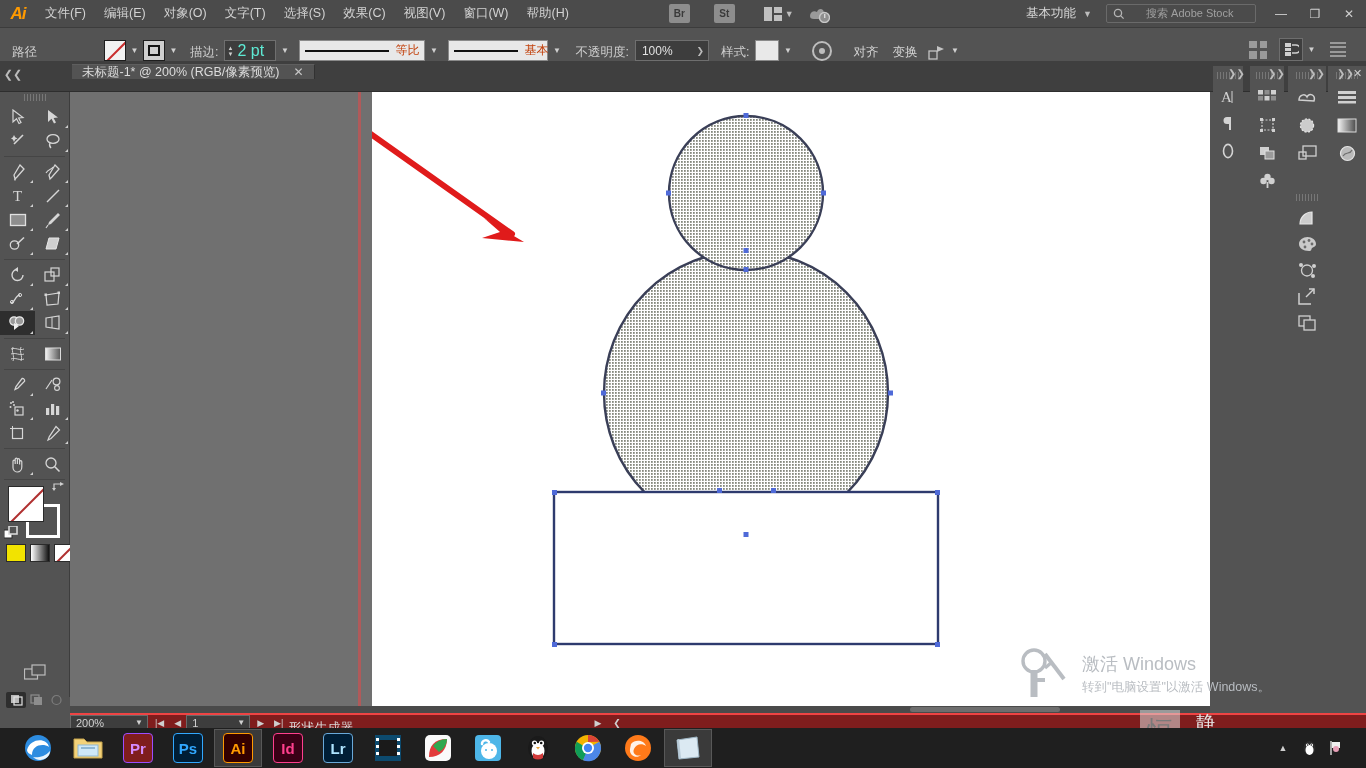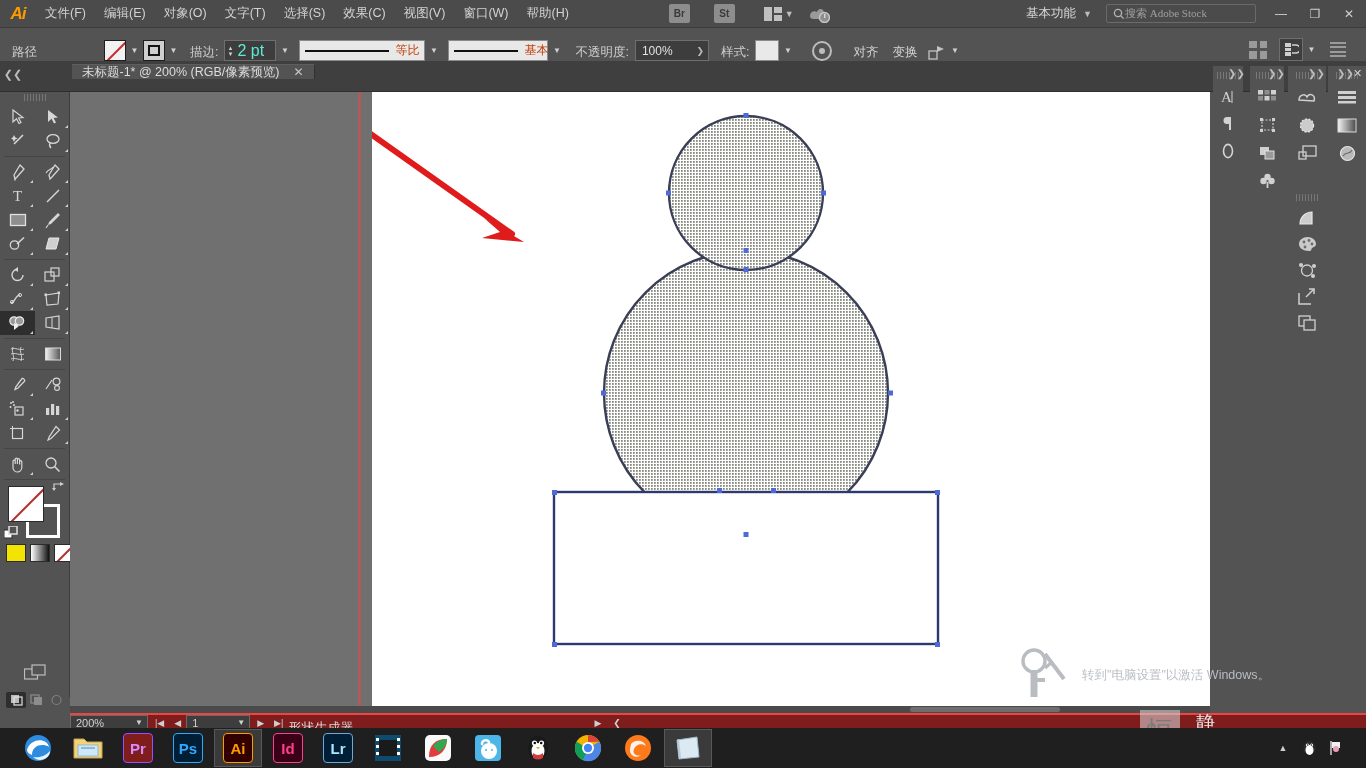--- a/index.html
+++ b/index.html
@@ -38,21 +38,21 @@
   .chev { font-size: 9px; color: #bdbdbd; margin: 0 6px 0 3px; }
   .cc-icon { width: 22px; height: 18px; margin: 0 8px; position: relative; }
   .workspace {
     font-size: 12.5px; color: #d8d8d8; padding: 0 4px 0 12px; white-space: nowrap;
   }
   .search-box {
     display: flex; align-items: center; height: 19px; min-width: 150px;
     border: 1px solid #6a6a6a; border-radius: 2px; background: #4b4b4b;
     padding: 0 6px; margin: 0 8px; color: #a0a0a0; font-size: 11px;
   }
-  .search-box .ph { margin-left: 0; white-space: nowrap; font-family: Liberation Serif, serif; }
+  .search-box .ph { margin-left: 21px; white-space: nowrap; }
   .win-btns { display: flex; align-items: center; height: 27px; }
   .win-btn {
     width: 34px; height: 27px; display: flex; align-items: center;
     justify-content: center; color: #d0d0d0; font-size: 12px;
   }
 
   
   .controlbar {
     position: absolute; left: 0; top: 28px; width: 1366px; height: 34px;
     background: #535353; display: flex; align-items: flex-end;
@@ -927,20 +927,21 @@
 
   <div class="win-activate">
     <svg width="62" height="52" viewBox="0 0 62 52">
       <circle cx="22" cy="13" r="11" fill="none" stroke="#b9bdc2" stroke-width="3.4"></circle>
       <rect x="18.5" y="22" width="7" height="27" fill="#b9bdc2"></rect>
       <rect x="25" y="30" width="8" height="4" fill="#b9bdc2"></rect>
       <path d="M33 6 L52 31" stroke="#b9bdc2" stroke-width="4" fill="none"></path>
       <path d="M40 14 L33 20" stroke="#b9bdc2" stroke-width="3.4" fill="none"></path>
     </svg>
     <div style="margin-left:8px">
+      <div class="txt1">激活 Windows</div>
       <div class="txt2">转到"电脑设置"以激活 Windows。</div>
     </div>
   </div>
 
   <div class="user-wm">
     <div class="logo">恒</div>
     <div class="nm">静水丫头</div>
     <div class="id">ID:72448820</div>
   </div>
   <div class="date-wm">2020/5/9</div>

